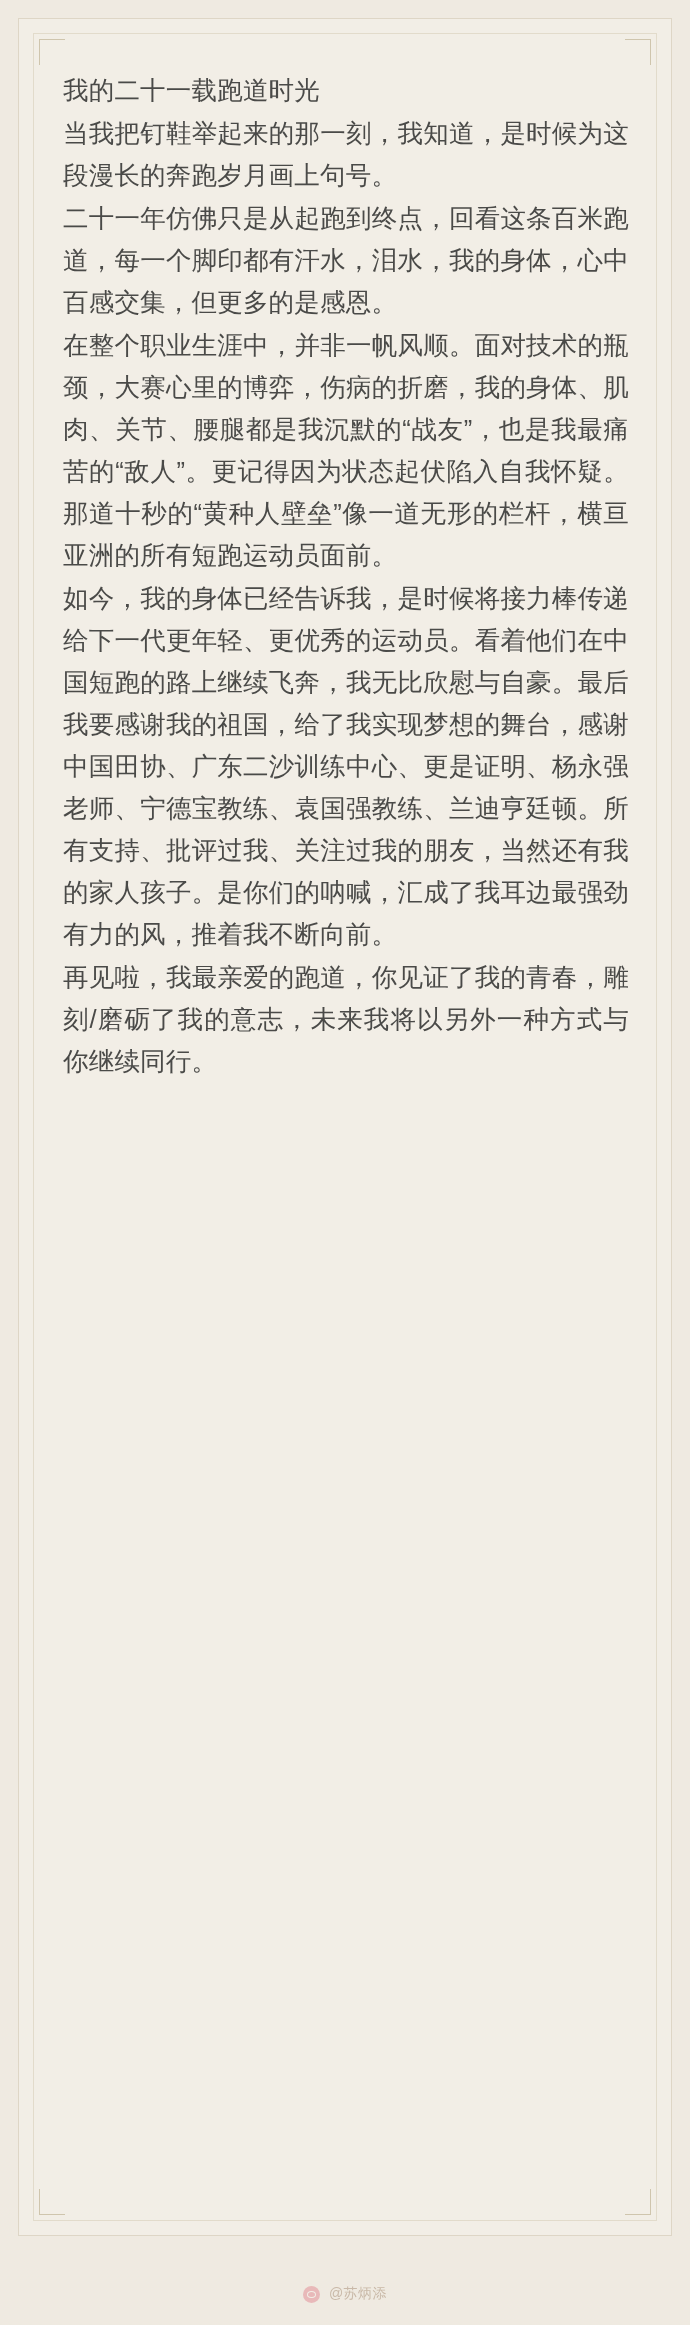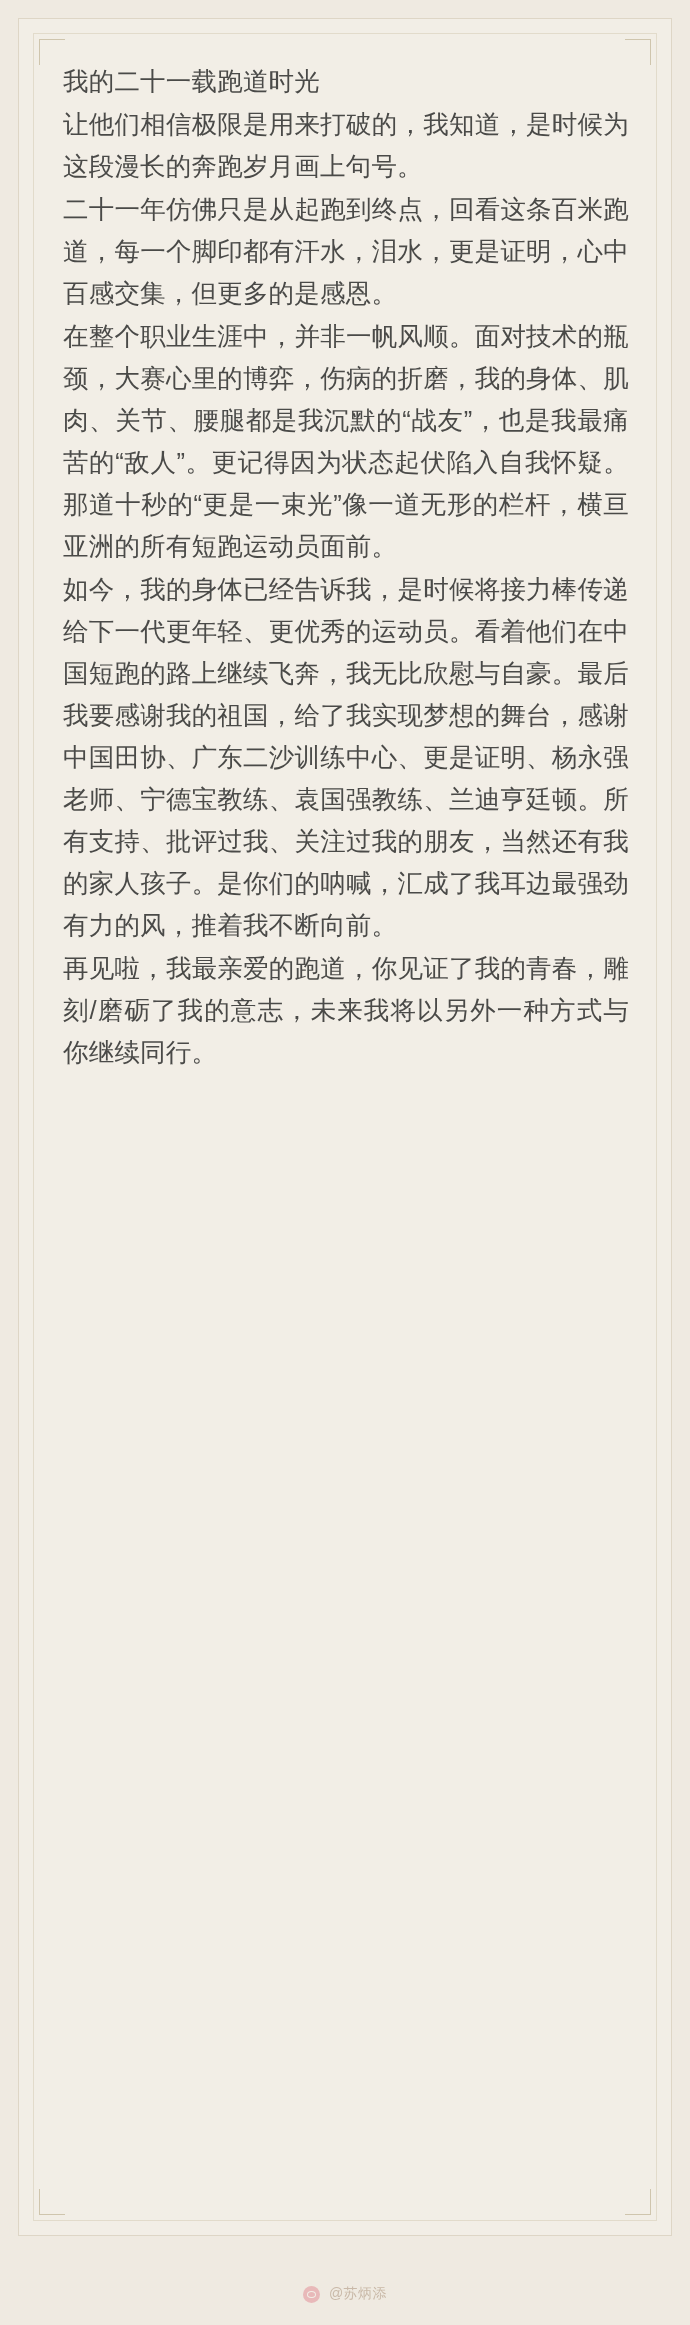--- a/index.html
+++ b/index.html
@@ -63,21 +63,21 @@
   .corner.bl { left: 20px;  bottom: 20px; }
   .corner.bl::before { left: 0; bottom: 0; }
   .corner.bl::after  { left: 0; bottom: 0; }
   .corner.br { right: 20px; bottom: 20px; }
   .corner.br::before { right: 0; bottom: 0; }
   .corner.br::after  { right: 0; bottom: 0; }
 
   .content {
     position: absolute;
     left: 44px;
-    top: 41px;
+    top: 50px;
     width: 566px;
   }
   .para {
     font-size: 25.5px;
     line-height: 42px;
     color: #4a4a48;
     letter-spacing: 0.2px;
     text-align: justify;
     text-justify: inter-ideograph;
     margin: 0 0 1px 0;
@@ -139,23 +139,23 @@
 <div class="page">
   <div class="card">
     <div class="inner-frame"></div>
     <div class="corner tl"></div>
     <div class="corner tr"></div>
     <div class="corner bl"></div>
     <div class="corner br"></div>
 
     <div class="content">
       <p class="para">我的二十一载跑道时光</p>
-      <p class="para">让他们相信极限是用来打破的，我知道，是时候为这段漫长的奔跑岁月画上句号。</p>
-      <p class="para">二十一年仿佛只是从起跑到终点，回看这条百米跑道，每一个脚印都有汗水，泪水，更是证明，心中百感交集，但更多的是感恩。</p>
-      <p class="para">在整个职业生涯中，并非一帆风顺。面对技术的瓶颈，大赛心里的博弈，伤病的折磨，我的身体、肌肉、关节、腰腿都是我沉默的“战友”，也是我最痛苦的“敌人”。更记得因为状态起伏陷入自我怀疑。那道十秒的“更是一束光”像一道无形的栏杆，横亘亚洲的所有短跑运动员面前。</p>
+      <p class="para">当我把钉鞋举起来的那一刻，我知道，是时候为这段漫长的奔跑岁月画上句号。</p>
+      <p class="para">二十一年仿佛只是从起跑到终点，回看这条百米跑道，每一个脚印都有汗水，泪水，我的身体，心中百感交集，但更多的是感恩。</p>
+      <p class="para">在整个职业生涯中，并非一帆风顺。面对技术的瓶颈，大赛心里的博弈，伤病的折磨，我的身体、肌肉、关节、腰腿都是我沉默的“战友”，也是我最痛苦的“敌人”。更记得因为状态起伏陷入自我怀疑。那道十秒的“黄种人壁垒”像一道无形的栏杆，横亘亚洲的所有短跑运动员面前。</p>
       <p class="para">如今，我的身体已经告诉我，是时候将接力棒传递给下一代更年轻、更优秀的运动员。看着他们在中国短跑的路上继续飞奔，我无比欣慰与自豪。最后我要感谢我的祖国，给了我实现梦想的舞台，感谢中国田协、广东二沙训练中心、更是证明、杨永强老师、宁德宝教练、袁国强教练、兰迪亨廷顿。所有支持、批评过我、关注过我的朋友，当然还有我的家人孩子。是你们的呐喊，汇成了我耳边最强劲有力的风，推着我不断向前。</p>
       <p class="para">再见啦，我最亲爱的跑道，你见证了我的青春，雕刻/磨砺了我的意志，未来我将以另外一种方式与你继续同行。</p>
 
       <div class="sig-wrap">
       </div>
     </div>
   </div>
 
   <div class="footer">
     <span class="wb-logo"></span>

